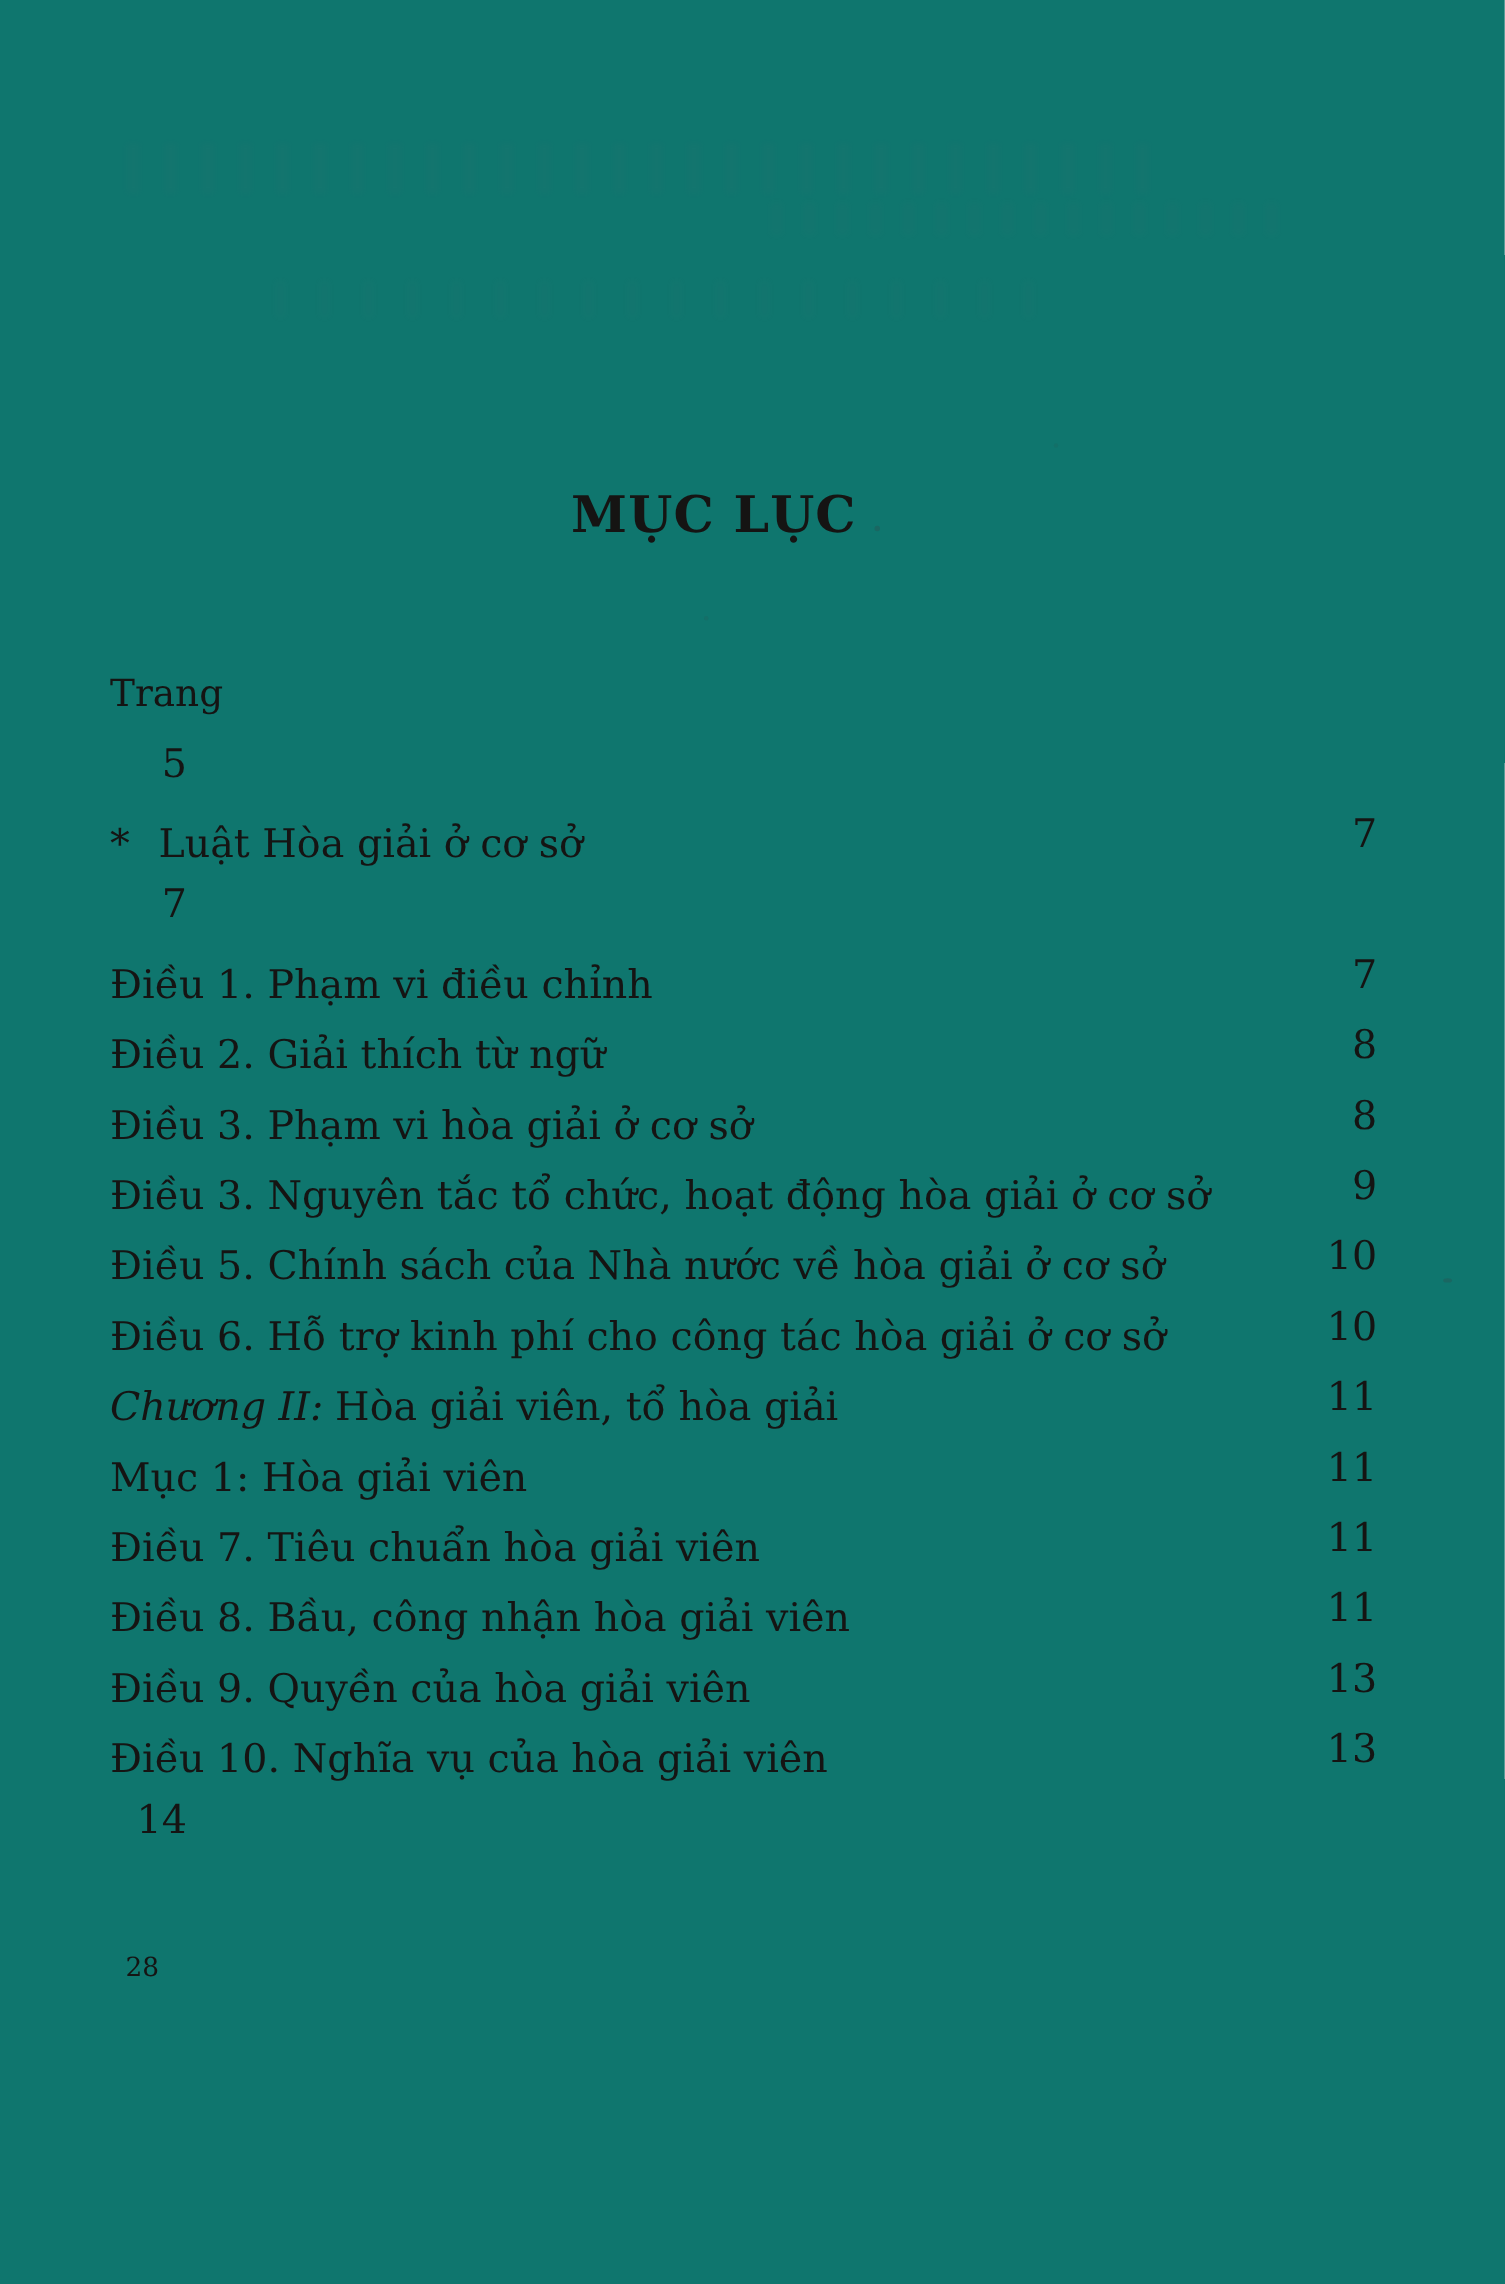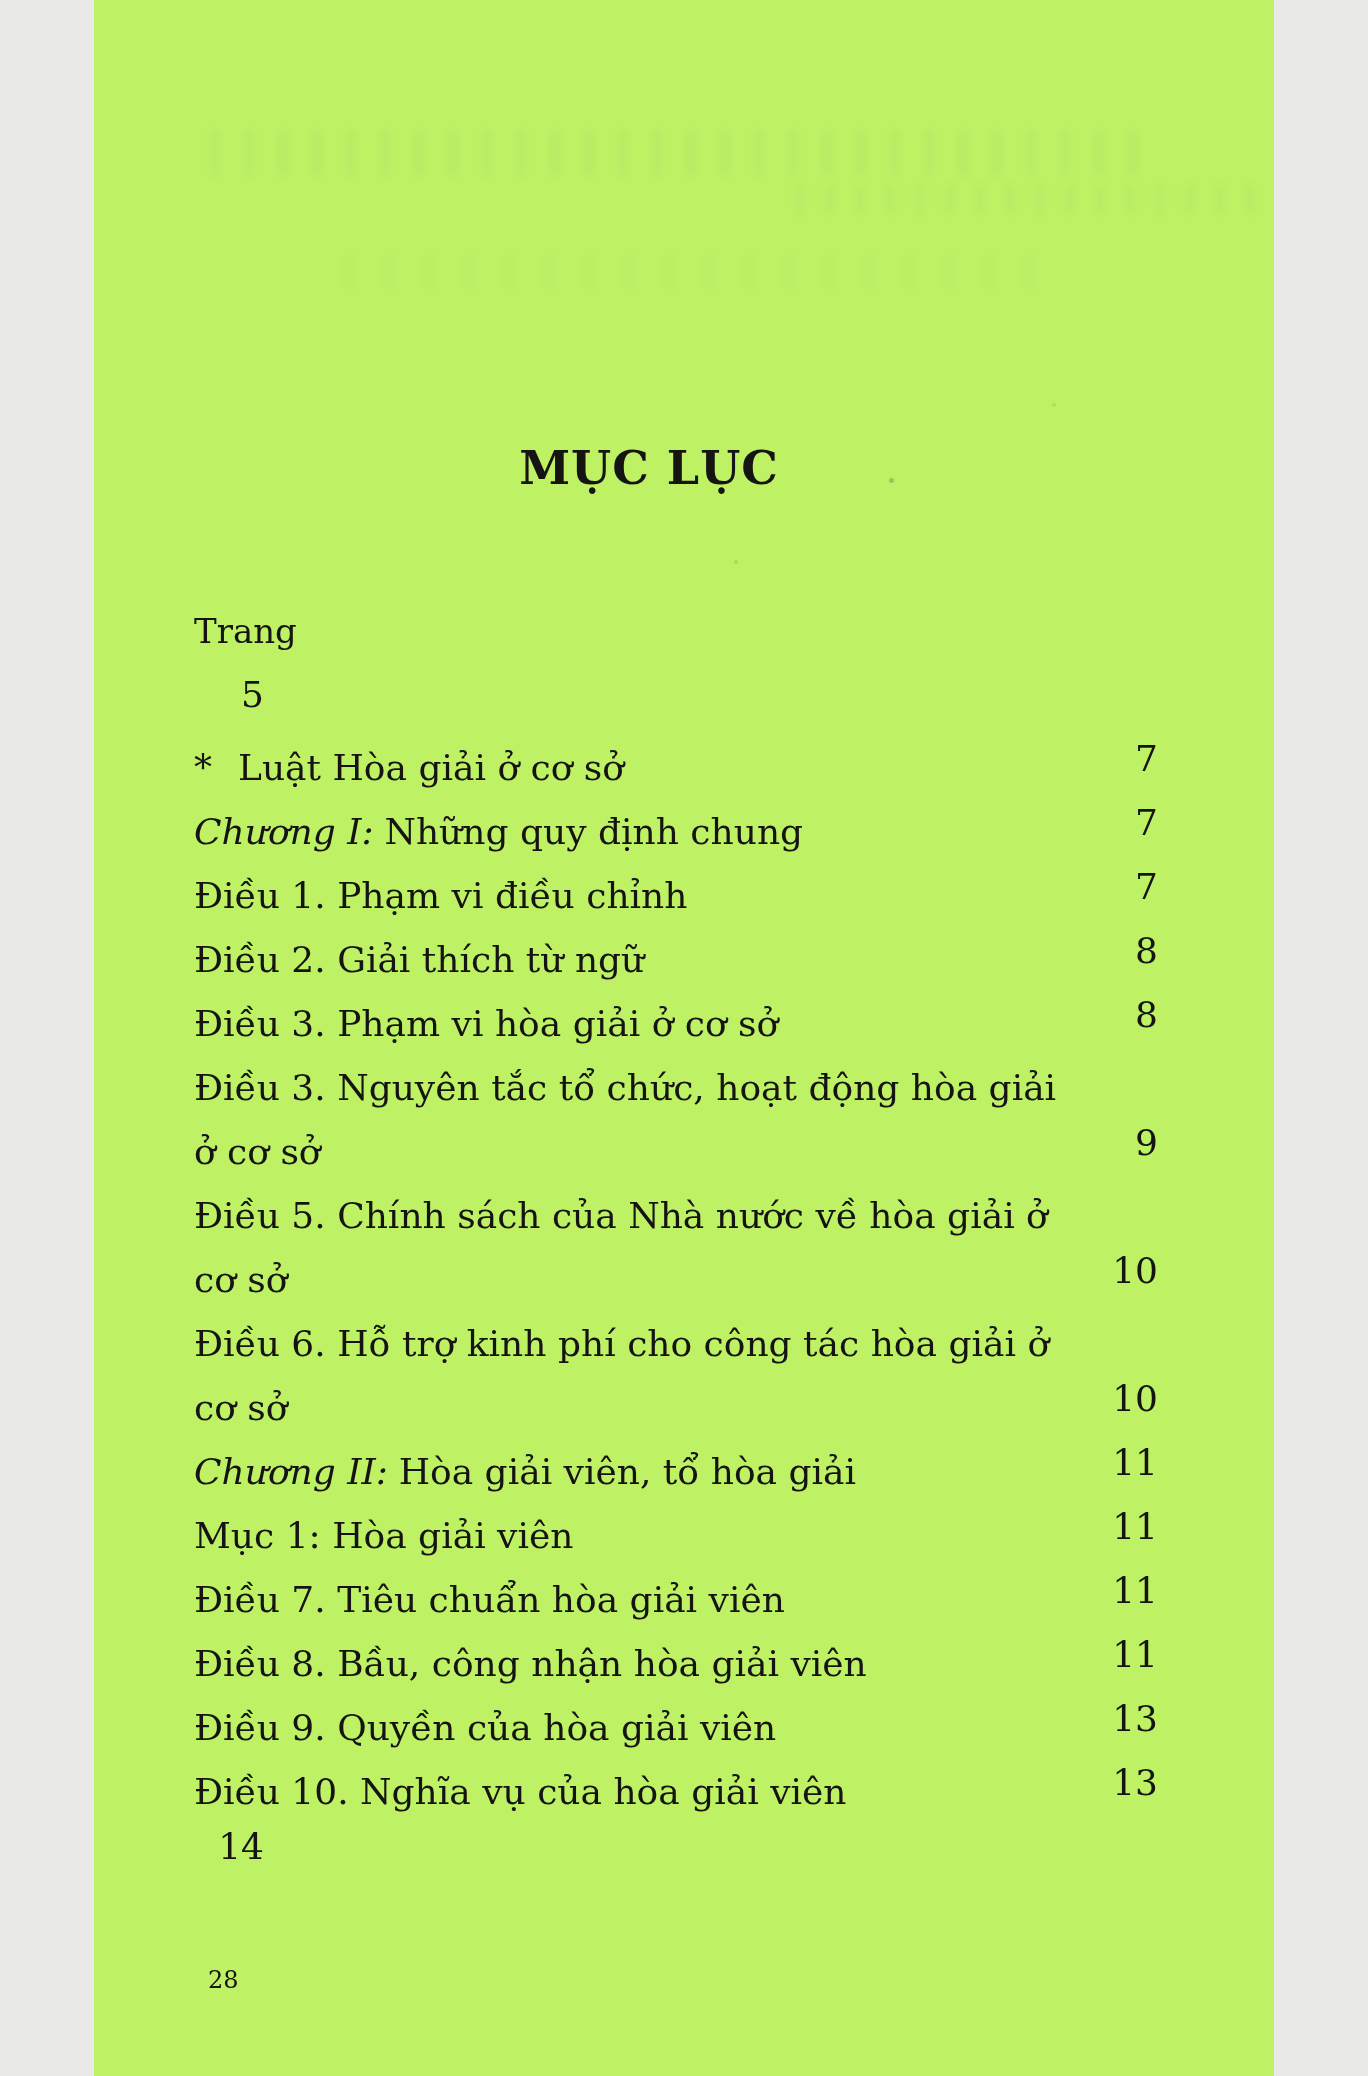--- a/index.html
+++ b/index.html
@@ -1,21 +1,21 @@
 <!DOCTYPE html>
 <html><head>
 <meta charset="utf-8">
 <style>
   html, body { margin: 0; padding: 0; background: #e9e9e7; }
   .page {
     position: relative;
-    width: 1180px;
+    width: 1368px;
     height: 2076px;
     margin: 0 auto;
-    background: #bef264;
+    background: #0f766e;
     color: #151413;
     font-family: "DejaVu Serif", "Liberation Serif", serif;
     overflow: hidden;
     text-decoration: underline;
   }
   .content {
     position: absolute;
     inset: 0;
     padding: 0 116px 0 100px;
     box-sizing: border-box;
@@ -116,23 +116,20 @@
   </div>
 
   <div class="toc-row">
     <span class="label" data-kind="starred">
       <span class="marker">*</span><span class="italic-part"></span><span class="text-part">Luật Hòa giải ở cơ sở</span>
     </span>
     <span class="page-num">7</span>
   </div>
 
   <div class="toc-row">
-    <span class="label" data-kind="chapter">
-      <span class="italic-part">Chương I:</span><span class="text-part">Những quy định chung</span>
-    </span>
     <span class="page-num">7</span>
   </div>
 
   <div class="toc-row">
     <span class="label" data-kind="plain">
       <span class="italic-part"></span><span class="text-part">Điều 1. Phạm vi điều chỉnh</span>
     </span>
     <span class="page-num">7</span>
   </div>
 

